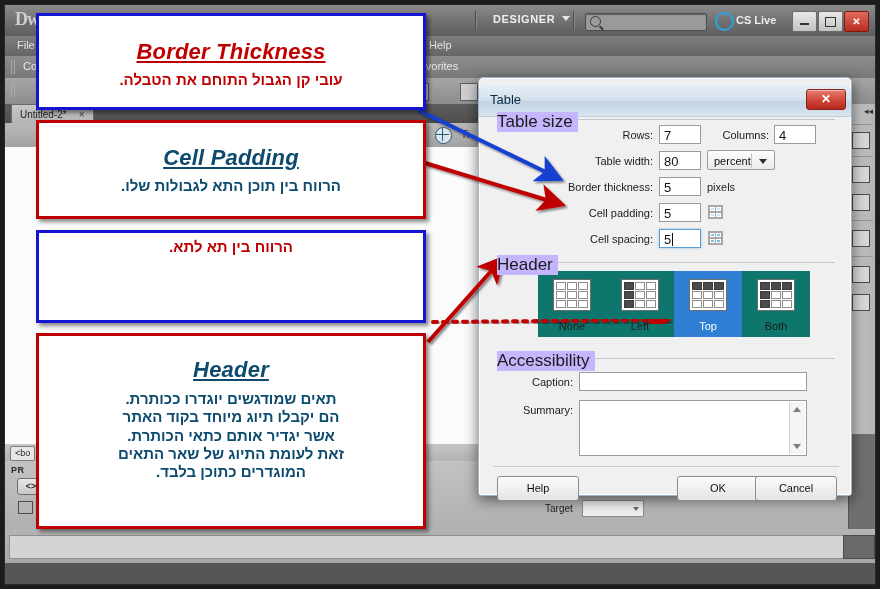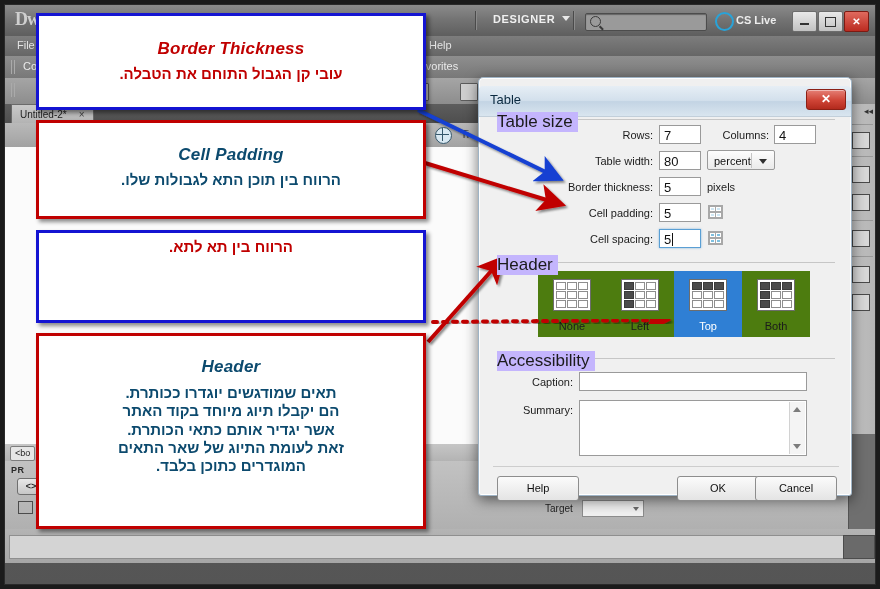--- a/index.html
+++ b/index.html
@@ -224,21 +224,21 @@
   }
   .selbox .arw{position:absolute;right:7px;top:8px;
     border-left:4px solid transparent;border-right:4px solid transparent;border-top:5px solid #2f2f2f;}
   .selbox .divider{position:absolute;right:22px;top:2px;width:1px;height:15px;background:#c5c5c5;}
   .gridicon{position:absolute;width:15px;height:14px;background:#a8a8a8;padding:2px;box-sizing:border-box;
     display:grid;grid-template-columns:1fr 1fr;grid-template-rows:1fr 1fr;gap:1.5px;}
   .gridicon i{background:#7fc0e0;border:1px solid #fff;}
   .gridicon.light i{background:#cfe7f4;}
 
   
-  .hdr-strip{position:absolute;background:#4d7c0f;}
+  .hdr-strip{position:absolute;background:#0f766e;}
   .hdr-opt{position:absolute;width:68px;height:66px;cursor:default;}
   .hdr-opt.sel{background:#2f7fd4;}
   .hdr-opt .thumb{
     position:absolute;left:50%;top:8px;transform:translateX(-50%);
     width:38px;height:32px;background:#fff;border:1.5px solid #6d6d6d;padding:2px;box-sizing:border-box;
     display:grid;grid-template-columns:repeat(3,1fr);grid-template-rows:repeat(3,1fr);gap:1.5px;
   }
   .hdr-opt .thumb u{background:#fff;border:1px solid #8e8e8e;display:block;}
   .hdr-opt .thumb u.on{background:#4b4b4b;border-color:#3a3a3a;}
   .hdr-opt .lbl{position:absolute;left:0;bottom:5px;width:100%;text-align:center;font-size:11px;color:#1b1b1b;}
@@ -260,22 +260,22 @@
 
   
   .anno{
     position:absolute;background:#ffffff;box-sizing:border-box;
     box-shadow:3px 3px 4px rgba(0,0,0,.45);
     text-align:center;
   }
   .anno.blue{border:3px solid #1414d2;}
   .anno.red{border:3px solid #c00000;}
   .anno .t{
-    font-style:italic;font-weight:bold;
-    font-size:17px;letter-spacing:.2px;
+    font-style:italic;font-weight:bold;text-decoration:underline;
+    font-size:22px;letter-spacing:.2px;
   }
   .anno .he{
     font-weight:bold;font-size:15px;direction:rtl;
     line-height:1.22;
   }
   .tx-red{color:#c00000;}
   .tx-blue{color:#0c4a6e;}
 
   svg.arrows{position:absolute;left:0;top:0;width:880px;height:589px;pointer-events:none;}
 </style>

